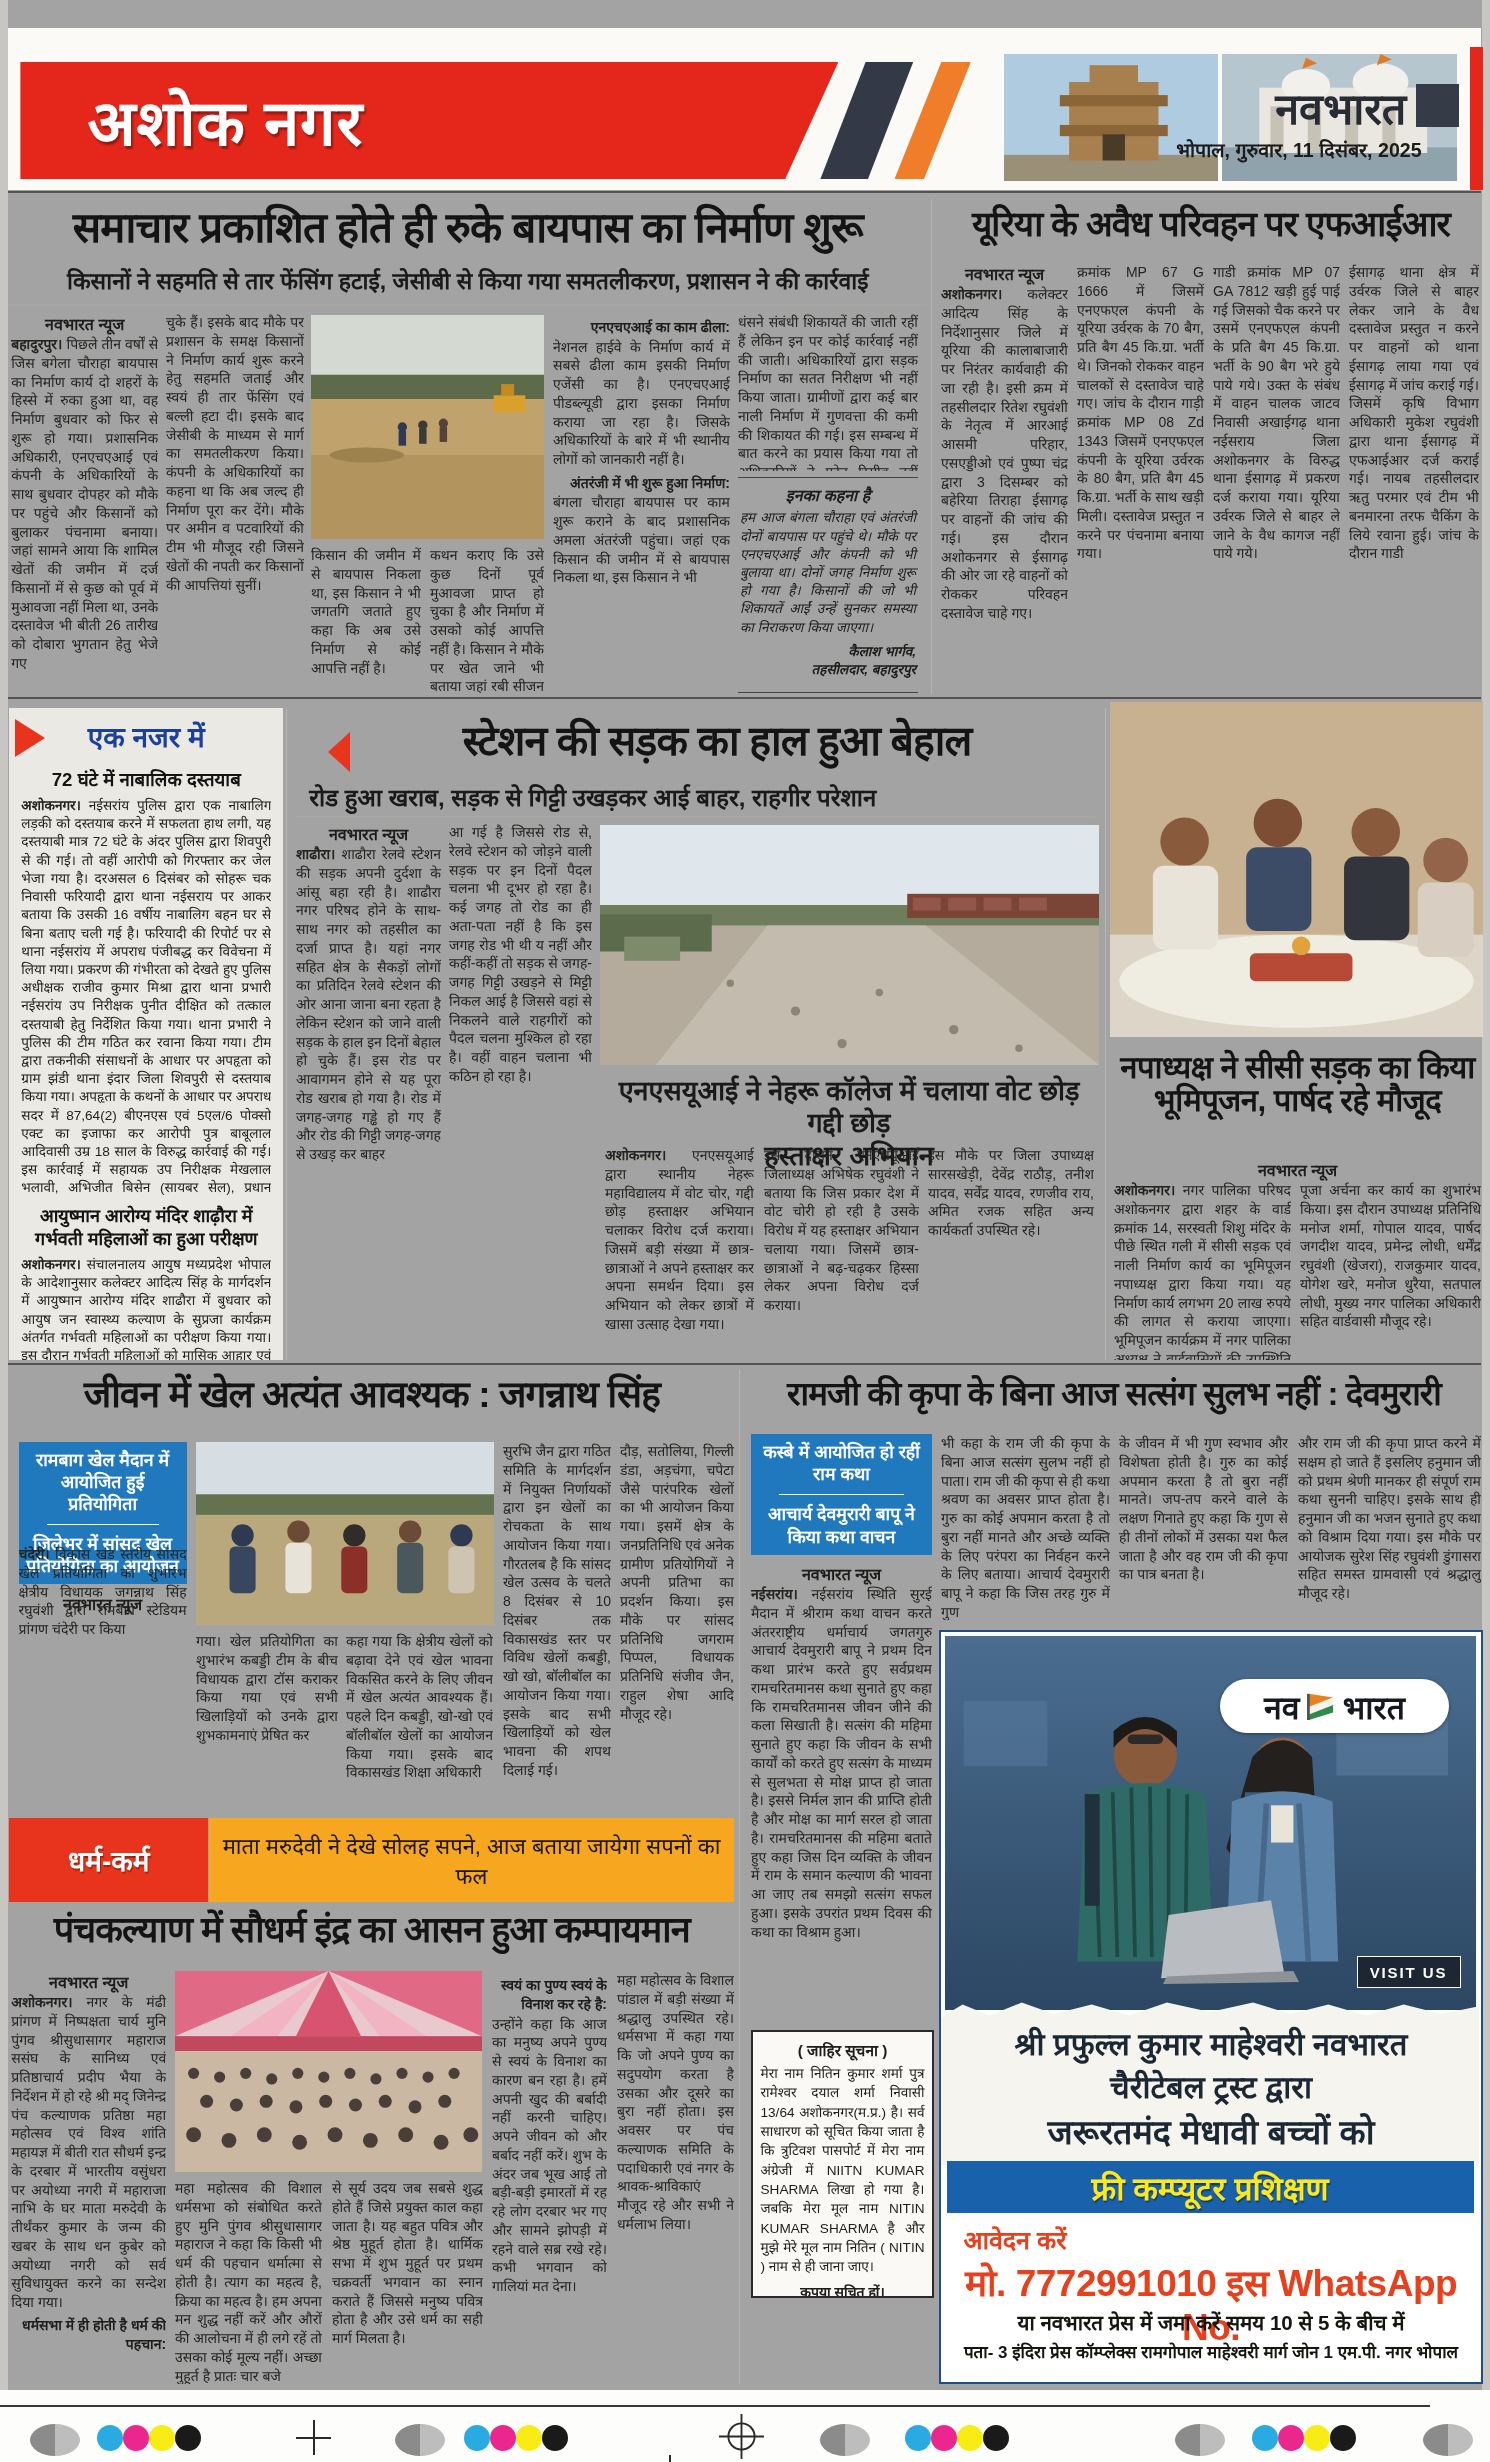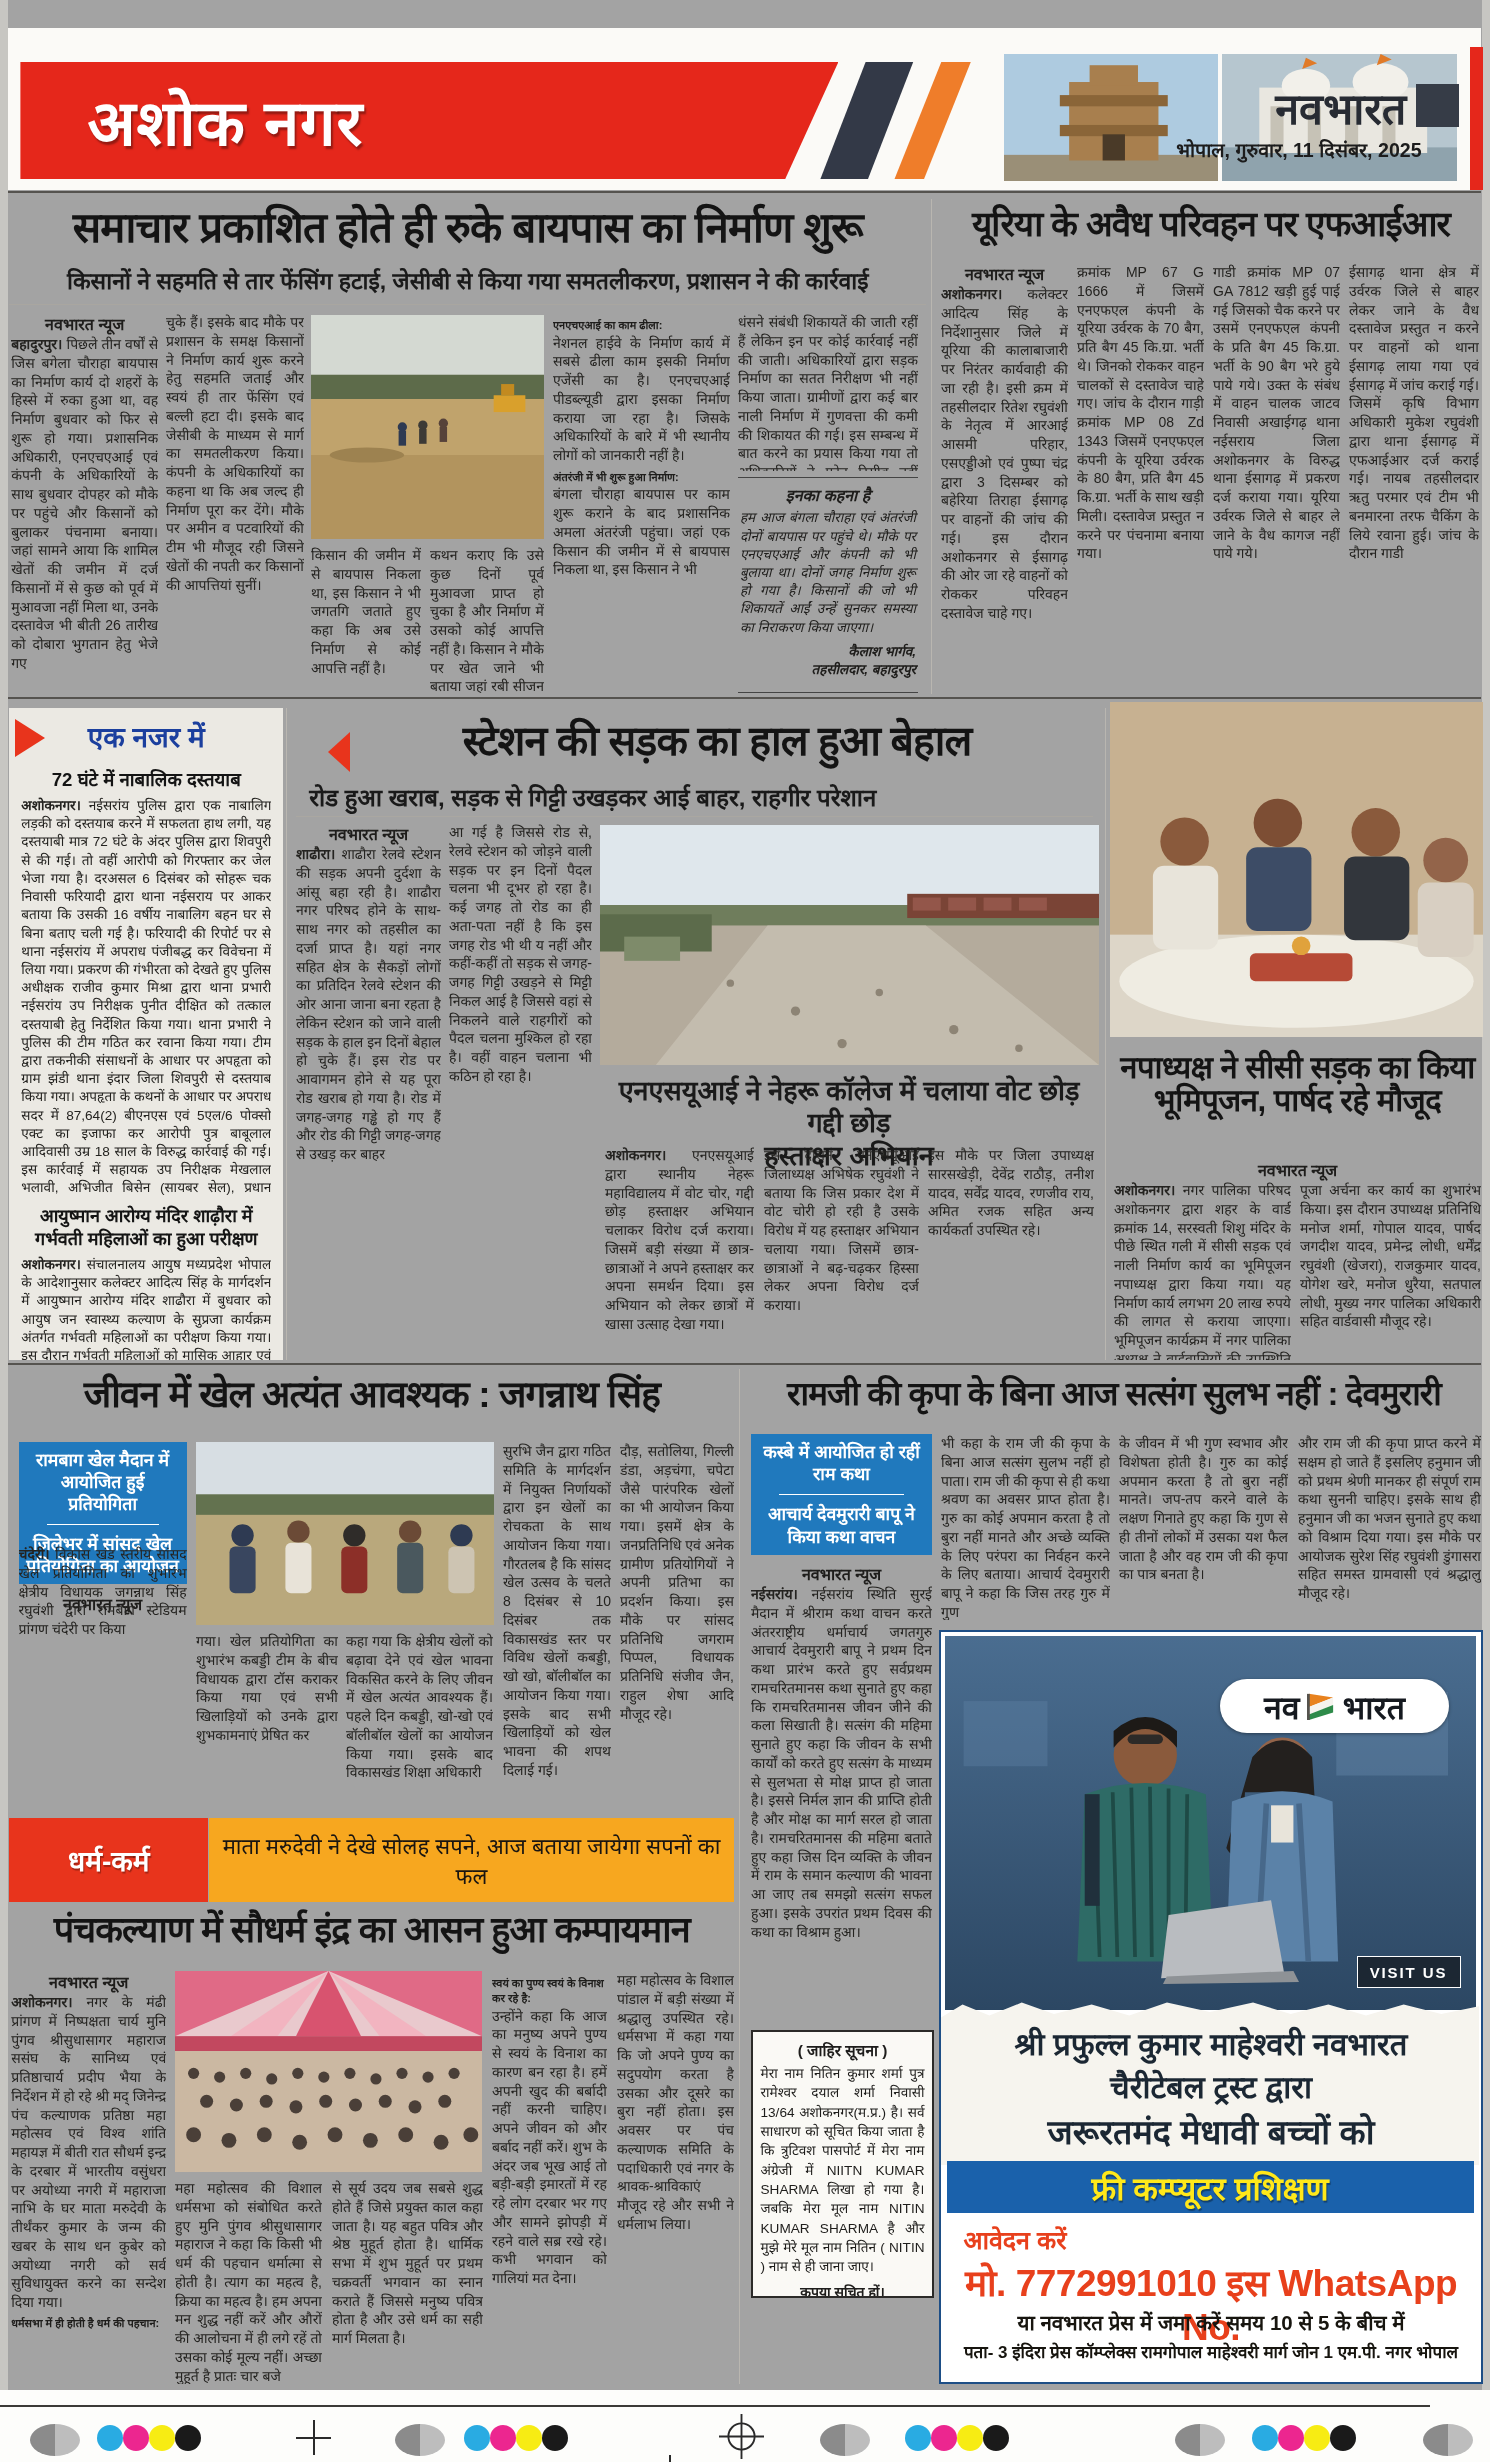--- a/index.html
+++ b/index.html
@@ -7,21 +7,21 @@
   #page{position:relative;width:1490px;height:2462px;background:#a3a3a3;overflow:hidden;color:#1e1d1b;}
   .abs{position:absolute;box-sizing:border-box;}
   .edge{background:#c7c6c2;}
   .hr{background:#55534f;}
   .vrule{background:#b9b6b0;width:0.9px;}
   .h1{font-weight:800;color:#141414;text-align:center;letter-spacing:-0.9px;line-height:1.08;}
   .subhd{font-weight:bold;text-align:center;color:#1a1a1a;line-height:1.15;}
   .byline{font-weight:bold;text-align:center;font-size:16px;}
   .body{font-size:14px;line-height:1.34;text-align:justify;overflow:hidden;color:#242320;word-break:break-word;}
   .body b{font-weight:bold;}
-  .inhd{font-weight:bold;text-align:left;font-size:11px;margin:3.7px 0 1.9px 0;}
+  .inhd{font-weight:bold;text-align:right;font-size:14px;margin:3.7px 0 1.9px 0;}
   .bluebox{background:#2079bd;color:#fff;font-weight:bold;text-align:center;display:flex;flex-direction:column;justify-content:center;padding:9.3px 7.5px;}
   .bluebox .bb1,.bluebox .bb2{font-size:17.7px;line-height:1.25;}
   .bluebox .bbdiv{border-top:1.9px solid #fff;margin:8.4px 20.5px;}
   .tri-r{width:0;height:0;border-left:30px solid #e8341c;border-top:19.6px solid transparent;border-bottom:19.6px solid transparent;}
   .tri-l{width:0;height:0;border-right:22.4px solid #e8341c;border-top:20.5px solid transparent;border-bottom:20.5px solid transparent;}
   .quote{border-top:1.9px solid #444;border-bottom:1.9px solid #444;font-style:italic;padding:5.6px 1.9px;overflow:hidden;}
   .quote .qt{font-weight:bold;text-align:center;font-size:16px;margin-bottom:3.7px;}
   .quote .qx{font-size:13.5px;line-height:1.35;text-align:justify;}
   .quote .qs{font-weight:bold;text-align:right;font-size:13.5px;margin-top:5.6px;font-style:italic;}
   .noticebox{border:2.3px solid #2b2a28;padding:7.5px 7.5px;overflow:hidden;background:#faf9f5;}

